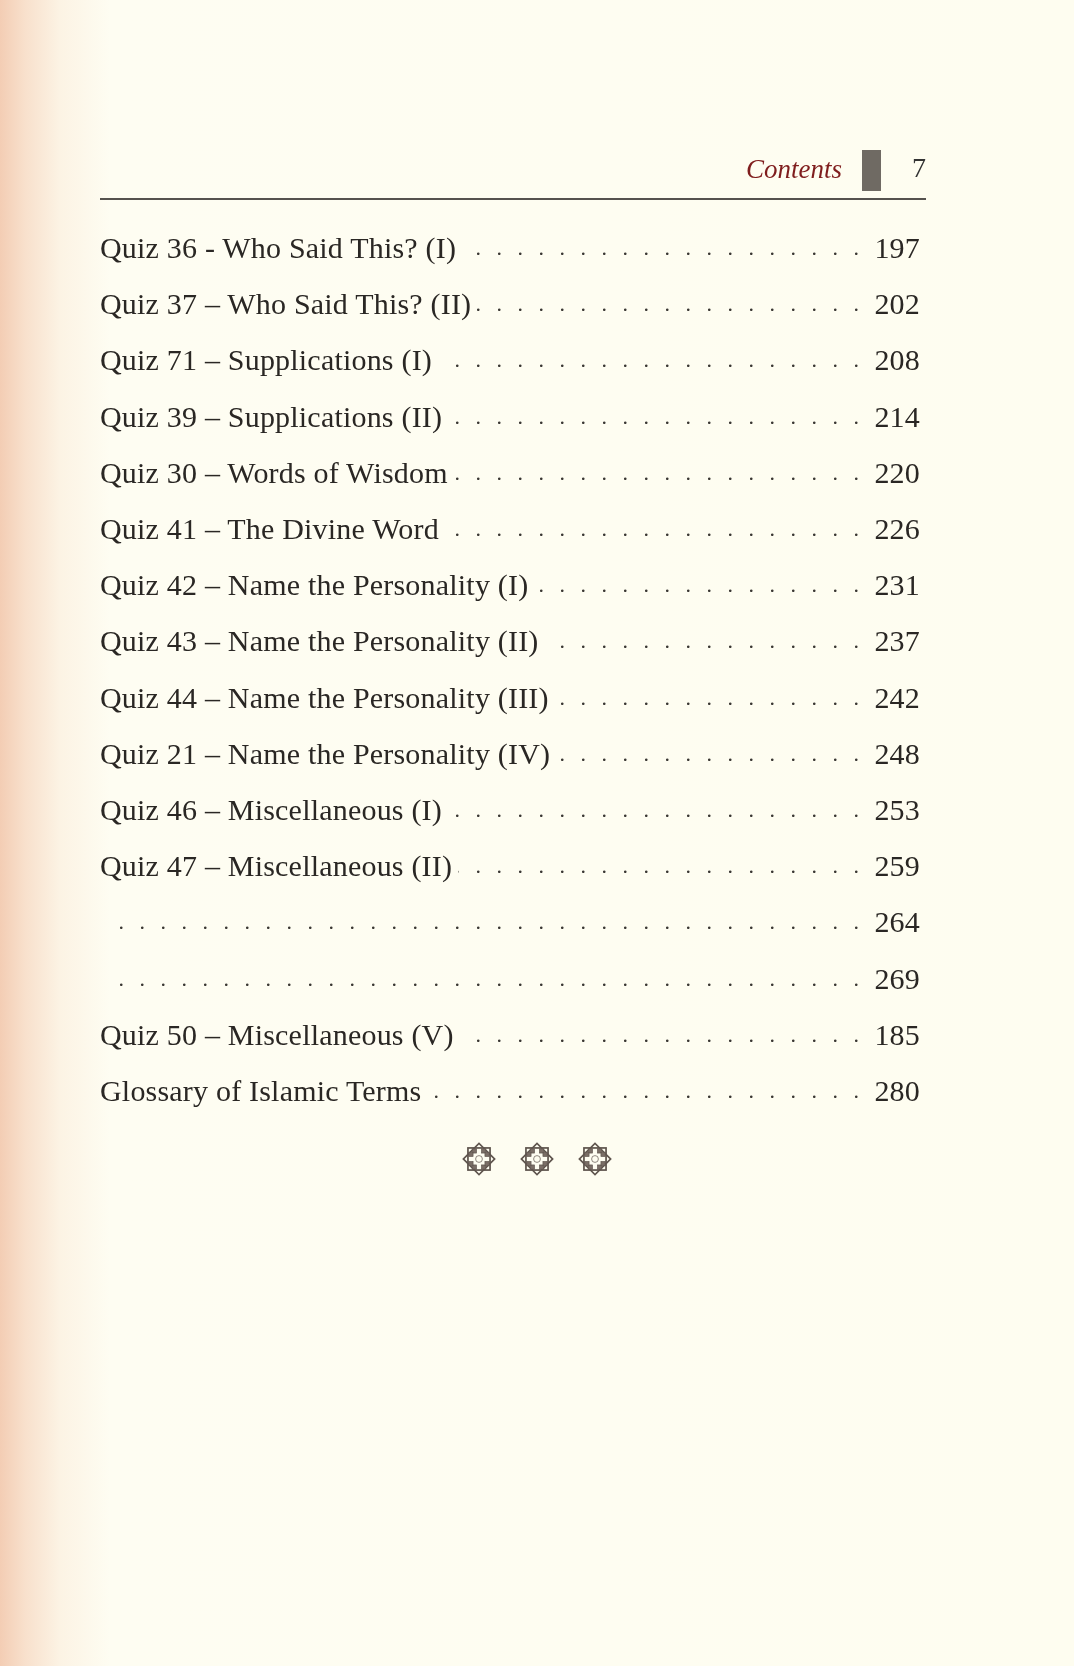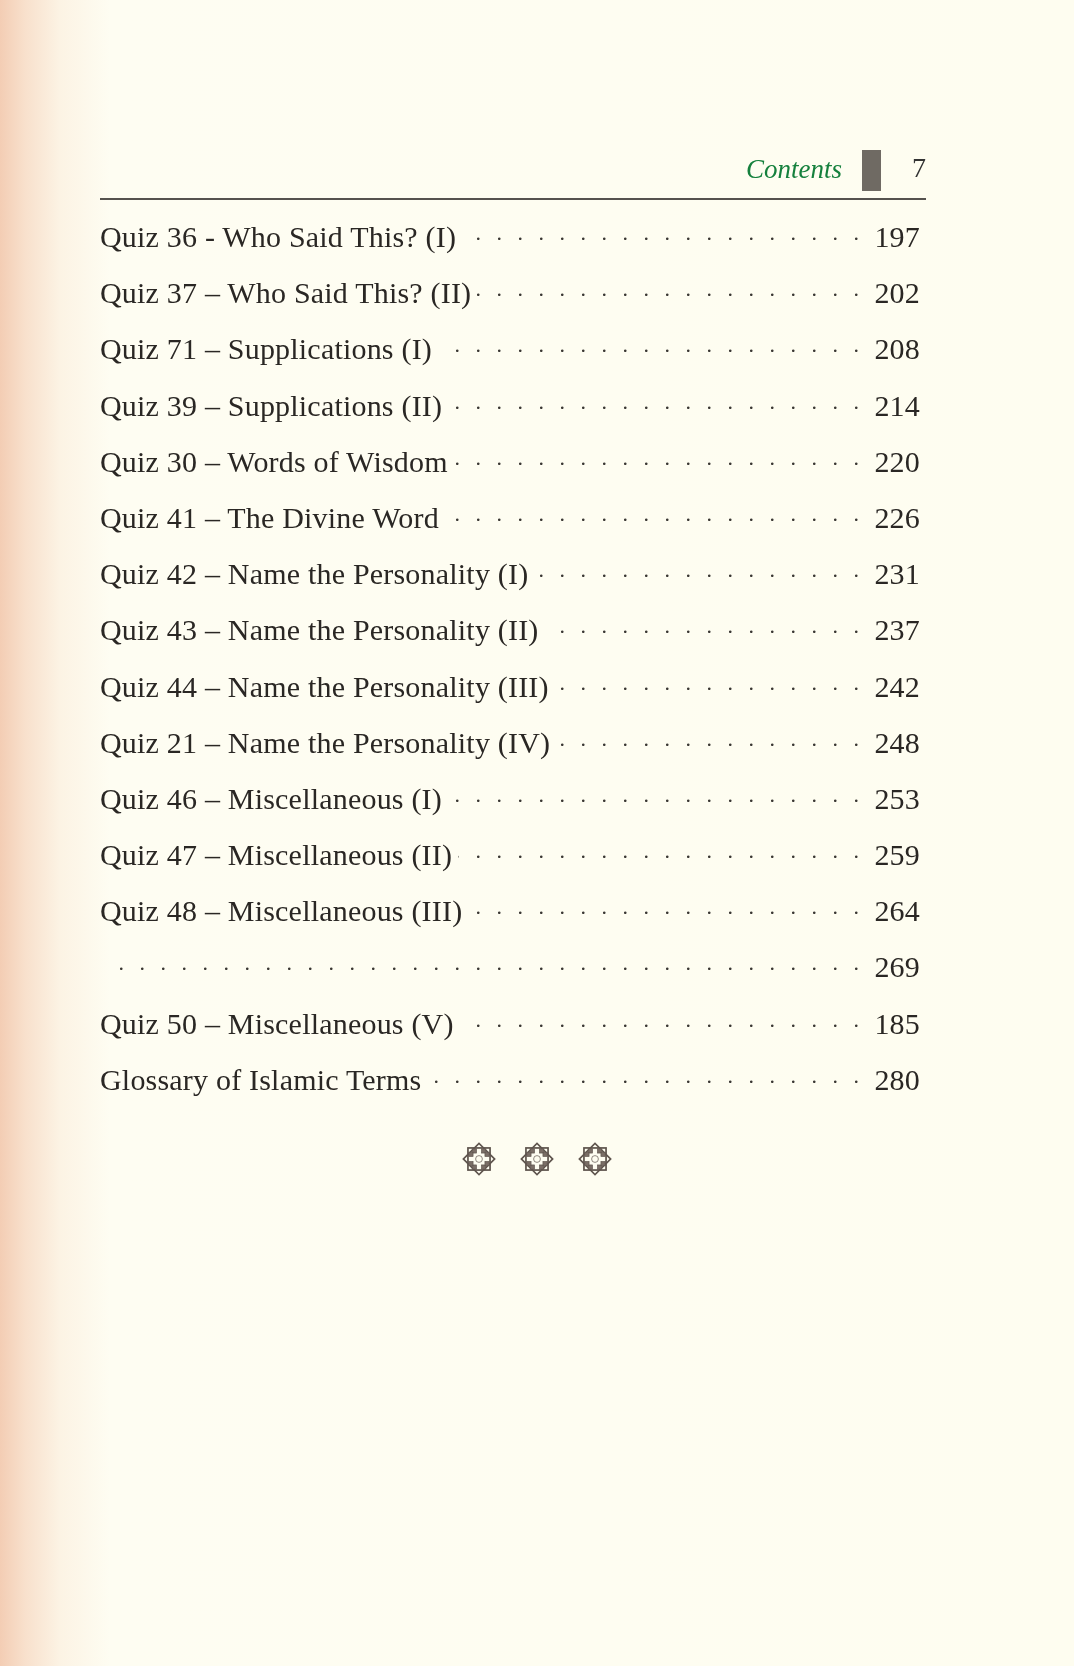--- a/index.html
+++ b/index.html
@@ -7,36 +7,36 @@
     width: 1074px; height: 1666px; overflow: hidden; position: relative;
     background: linear-gradient(to right, #f3cdb4 0px, #f8e0cc 25px, #fcf3e4 60px, #fefdf2 110px, #fefdf0 1074px);
     font-family: "DejaVu Serif", "Liberation Serif", serif;
     color: #2a2724;
   }
   .header {
     position: absolute; left: 100px; top: 140px; width: 826px; height: 58px;
   }
   .running-title {
     position: absolute; right: 84px; top: 14px;
-    font-family: "Liberation Serif", serif; font-style: italic; font-size: 27px; color: #15803d;
+    font-family: "Liberation Serif", serif; font-style: italic; font-size: 27px; color: #7f1d1d;
   }
   .tab-bar {
     position: absolute; left: 762px; top: 10px; width: 19px; height: 41px;
     background: #6f6a63;
   }
   .page-num {
     position: absolute; left: 812px; top: 12px;
     font-family: "Liberation Serif", serif; font-size: 28px; color: #333;
   }
   .rule {
     position: absolute; left: 100px; top: 198px; width: 826px; height: 2px; background: #55524e;
   }
   .toc { position: absolute; left: 100px; top: 220px; width: 820px; }
   .row {
-    display: flex; align-items: flex-start; height: 56.2px;
+    display: flex; align-items: center; height: 56.2px;
     font-family: "Liberation Serif", serif; font-size: 30px; letter-spacing: 0.2px;
   }
   .row .title { white-space: nowrap; }
   .row .leader {
     flex: 1; overflow: hidden; white-space: nowrap; margin: 0 10px 0 6px;
     font-size: 22px; letter-spacing: 5px; color: #3a3733; text-align: right; direction: rtl;
   }
   .row .page { white-space: nowrap; min-width: 46px; text-align: right; }
   .ornaments {
     position: absolute; top: 1142px; left: 0; width: 1074px;
@@ -109,21 +109,20 @@
       <span class="title">Quiz 46 – Miscellaneous (I)</span>
       <span class="leader">. . . . . . . . . . . . . . . . . . . . . . . . . . . . . . . . . . . . . . . . . . . . . . . . . . . .</span>
       <span class="page">253</span>
     </div>
   <div class="row">
       <span class="title">Quiz 47 – Miscellaneous (II)</span>
       <span class="leader">. . . . . . . . . . . . . . . . . . . . . . . . . . . . . . . . . . . . . . . . . . . . . . . . . . . .</span>
       <span class="page">259</span>
     </div>
   <div class="row">
-      <span class="title">Quiz 48 – Miscellaneous (III)</span>
       <span class="leader">. . . . . . . . . . . . . . . . . . . . . . . . . . . . . . . . . . . . . . . . . . . . . . . . . . . .</span>
       <span class="page">264</span>
     </div>
   <div class="row">
       <span class="leader">. . . . . . . . . . . . . . . . . . . . . . . . . . . . . . . . . . . . . . . . . . . . . . . . . . . .</span>
       <span class="page">269</span>
     </div>
   <div class="row">
       <span class="title">Quiz 50 – Miscellaneous (V)</span>
       <span class="leader">. . . . . . . . . . . . . . . . . . . . . . . . . . . . . . . . . . . . . . . . . . . . . . . . . . . .</span>

